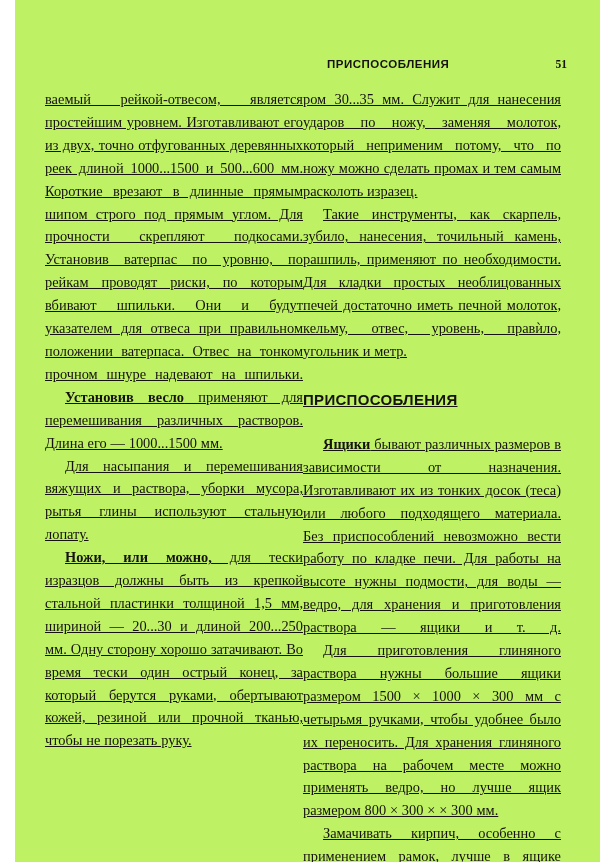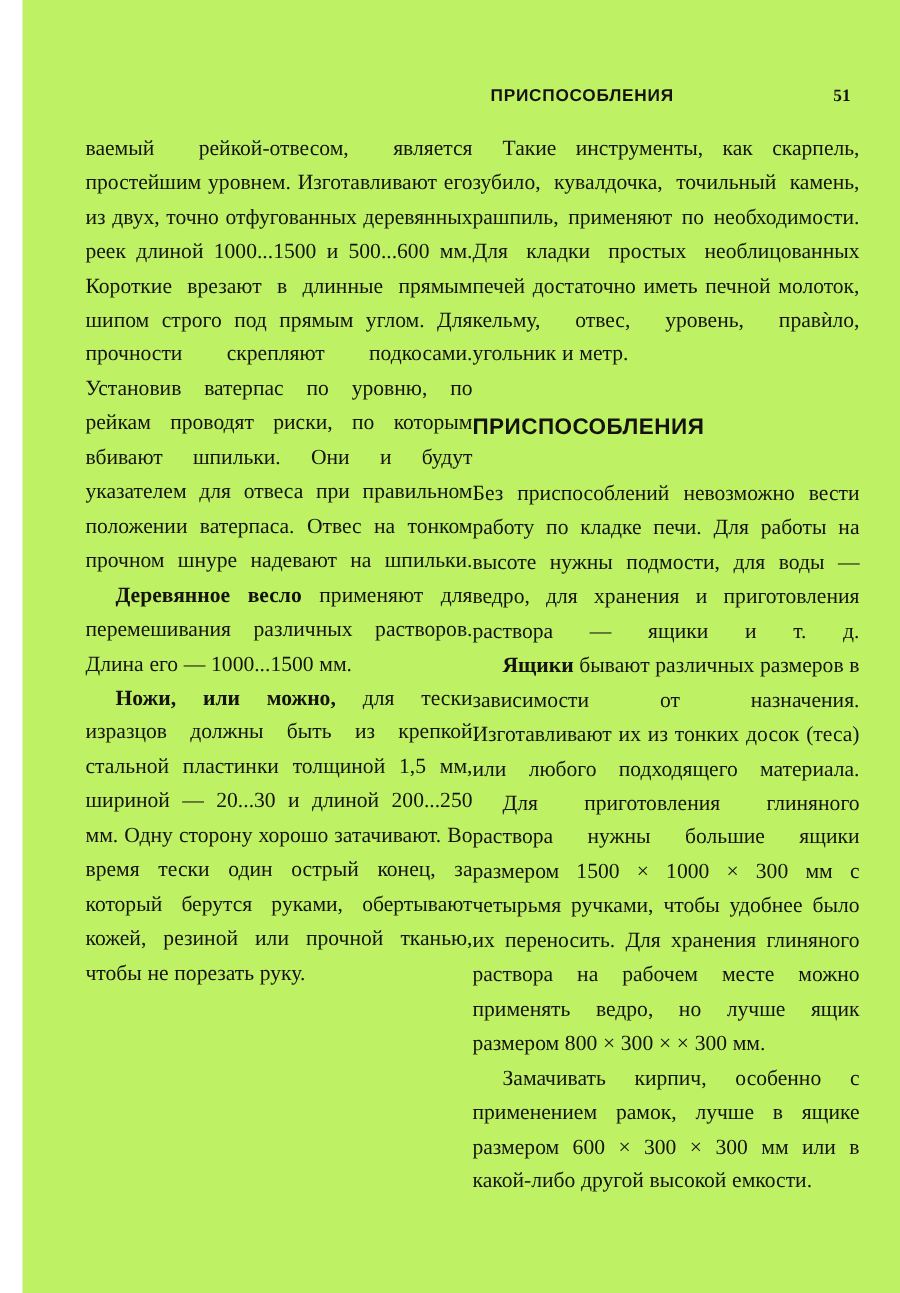--- a/index.html
+++ b/index.html
@@ -51,21 +51,22 @@
   }
 
   
   .columns {
     position: absolute;
     left: 30px;
     top: 88px;
     width: 540px;
     height: 752px;
     display: flex;
-    justify-content: center;
+    justify-content: flex-start;
+    text-decoration: underline;
   }
   .col {
     width: 258px;
   }
 
   p.para {
     margin: 0;
     text-align: justify;
     text-justify: inter-word;
     font-size: 14.4px;
@@ -112,42 +113,44 @@
     <span class="running-head-page">51</span>
   </div>
 
   <div class="columns">
 
     <div class="col">
 
       <p class="para cont stretch-all"><span>ваемый рейкой-отвесом, является простейшим уровнем. Изготавливают его из двух, точно отфугованных деревянных реек длиной 1000...1500 и 500...600 мм. Короткие врезают в длинные прямым шипом строго под прямым углом. Для прочности скрепляют подкосами. Установив ватерпас по уровню, по рейкам проводят риски, по которым вбивают шпильки. Они и будут указателем для отвеса при правильном положении ватерпаса. Отвес на тонком прочном шнуре надевают на шпильки.</span></p>
 
 
-      <p class="para normal-last"><b class="lead">Деревянное весло</b><span> применяют для перемешивания различных растворов. Длина его — 1000...1500 мм.</span></p>
+      <p class="para normal-last"><b class="lead">Установив весло</b><span> применяют для перемешивания различных растворов. Длина его — 1000...1500 мм.</span></p>
 
 
+      <p class="para normal-last"><span>Для насыпания и перемешивания вяжущих и раствора, уборки мусора, рытья глины используют стальную лопату.</span></p>
 
       <p class="para normal-last"><b class="lead">Ножи, или можно,</b><span> для тески изразцов должны быть из крепкой стальной пластинки толщиной 1,5 мм, шириной — 20...30 и длиной 200...250 мм. Одну сторону хорошо затачивают. Во время тески один острый конец, за который берутся руками, обертывают кожей, резиной или прочной тканью, чтобы не порезать руку.</span></p>
 
     </div>
 
     <div class="col">
 
+      <p class="para cont normal-last"><span>ром 30...35 мм. Служит для нанесения ударов по ножу, заменяя молоток, который неприменим потому, что по ножу можно сделать промах и тем самым расколоть изразец.</span></p>
 
-      <p class="para normal-last"><span>Такие инструменты, как скарпель, зубило, кувалдочка, точильный камень, рашпиль, применяют по необходимости. Для кладки простых необлицованных печей достаточно иметь печной молоток, кельму, отвес, уровень, правѝло, угольник и метр.</span></p>
+      <p class="para normal-last"><span>Такие инструменты, как скарпель, зубило, нанесения, точильный камень, рашпиль, применяют по необходимости. Для кладки простых необлицованных печей достаточно иметь печной молоток, кельму, отвес, уровень, правѝло, угольник и метр.</span></p>
 
       <div class="gap-before-heading"></div>
 
       <h2 class="section-heading">ПРИСПОСОБЛЕНИЯ</h2>
 
       <div class="gap-after-heading"></div>
 
+      <p class="para stretch-all"><b class="lead">Ящики</b><span> бывают различных размеров в зависимости от назначения. Изготавливают их из тонких досок (теса) или любого подходящего материала.</span></p>
+
       <p class="para cont stretch-all"><span>Без приспособлений невозможно вести работу по кладке печи. Для работы на высоте нужны подмости, для воды — ведро, для хранения и приготовления раствора — ящики и т. д.</span></p>
-
-      <p class="para stretch-all"><b class="lead">Ящики</b><span> бывают различных размеров в зависимости от назначения. Изготавливают их из тонких досок (теса) или любого подходящего материала.</span></p>
 
       <p class="para normal-last"><span>Для приготовления глиняного раствора нужны большие ящики размером 1500 × 1000 × 300 мм с четырьмя ручками, чтобы удобнее было их переносить. Для хранения глиняного раствора на рабочем месте можно применять ведро, но лучше ящик размером 800 × 300 × × 300 мм.</span></p>
 
       <p class="para normal-last"><span>Замачивать кирпич, особенно с применением рамок, лучше в ящике размером 600 × 300 × 300 мм или в какой-либо другой высокой емкости.</span></p>
 
     </div>
 
   </div>
 </div>
 

